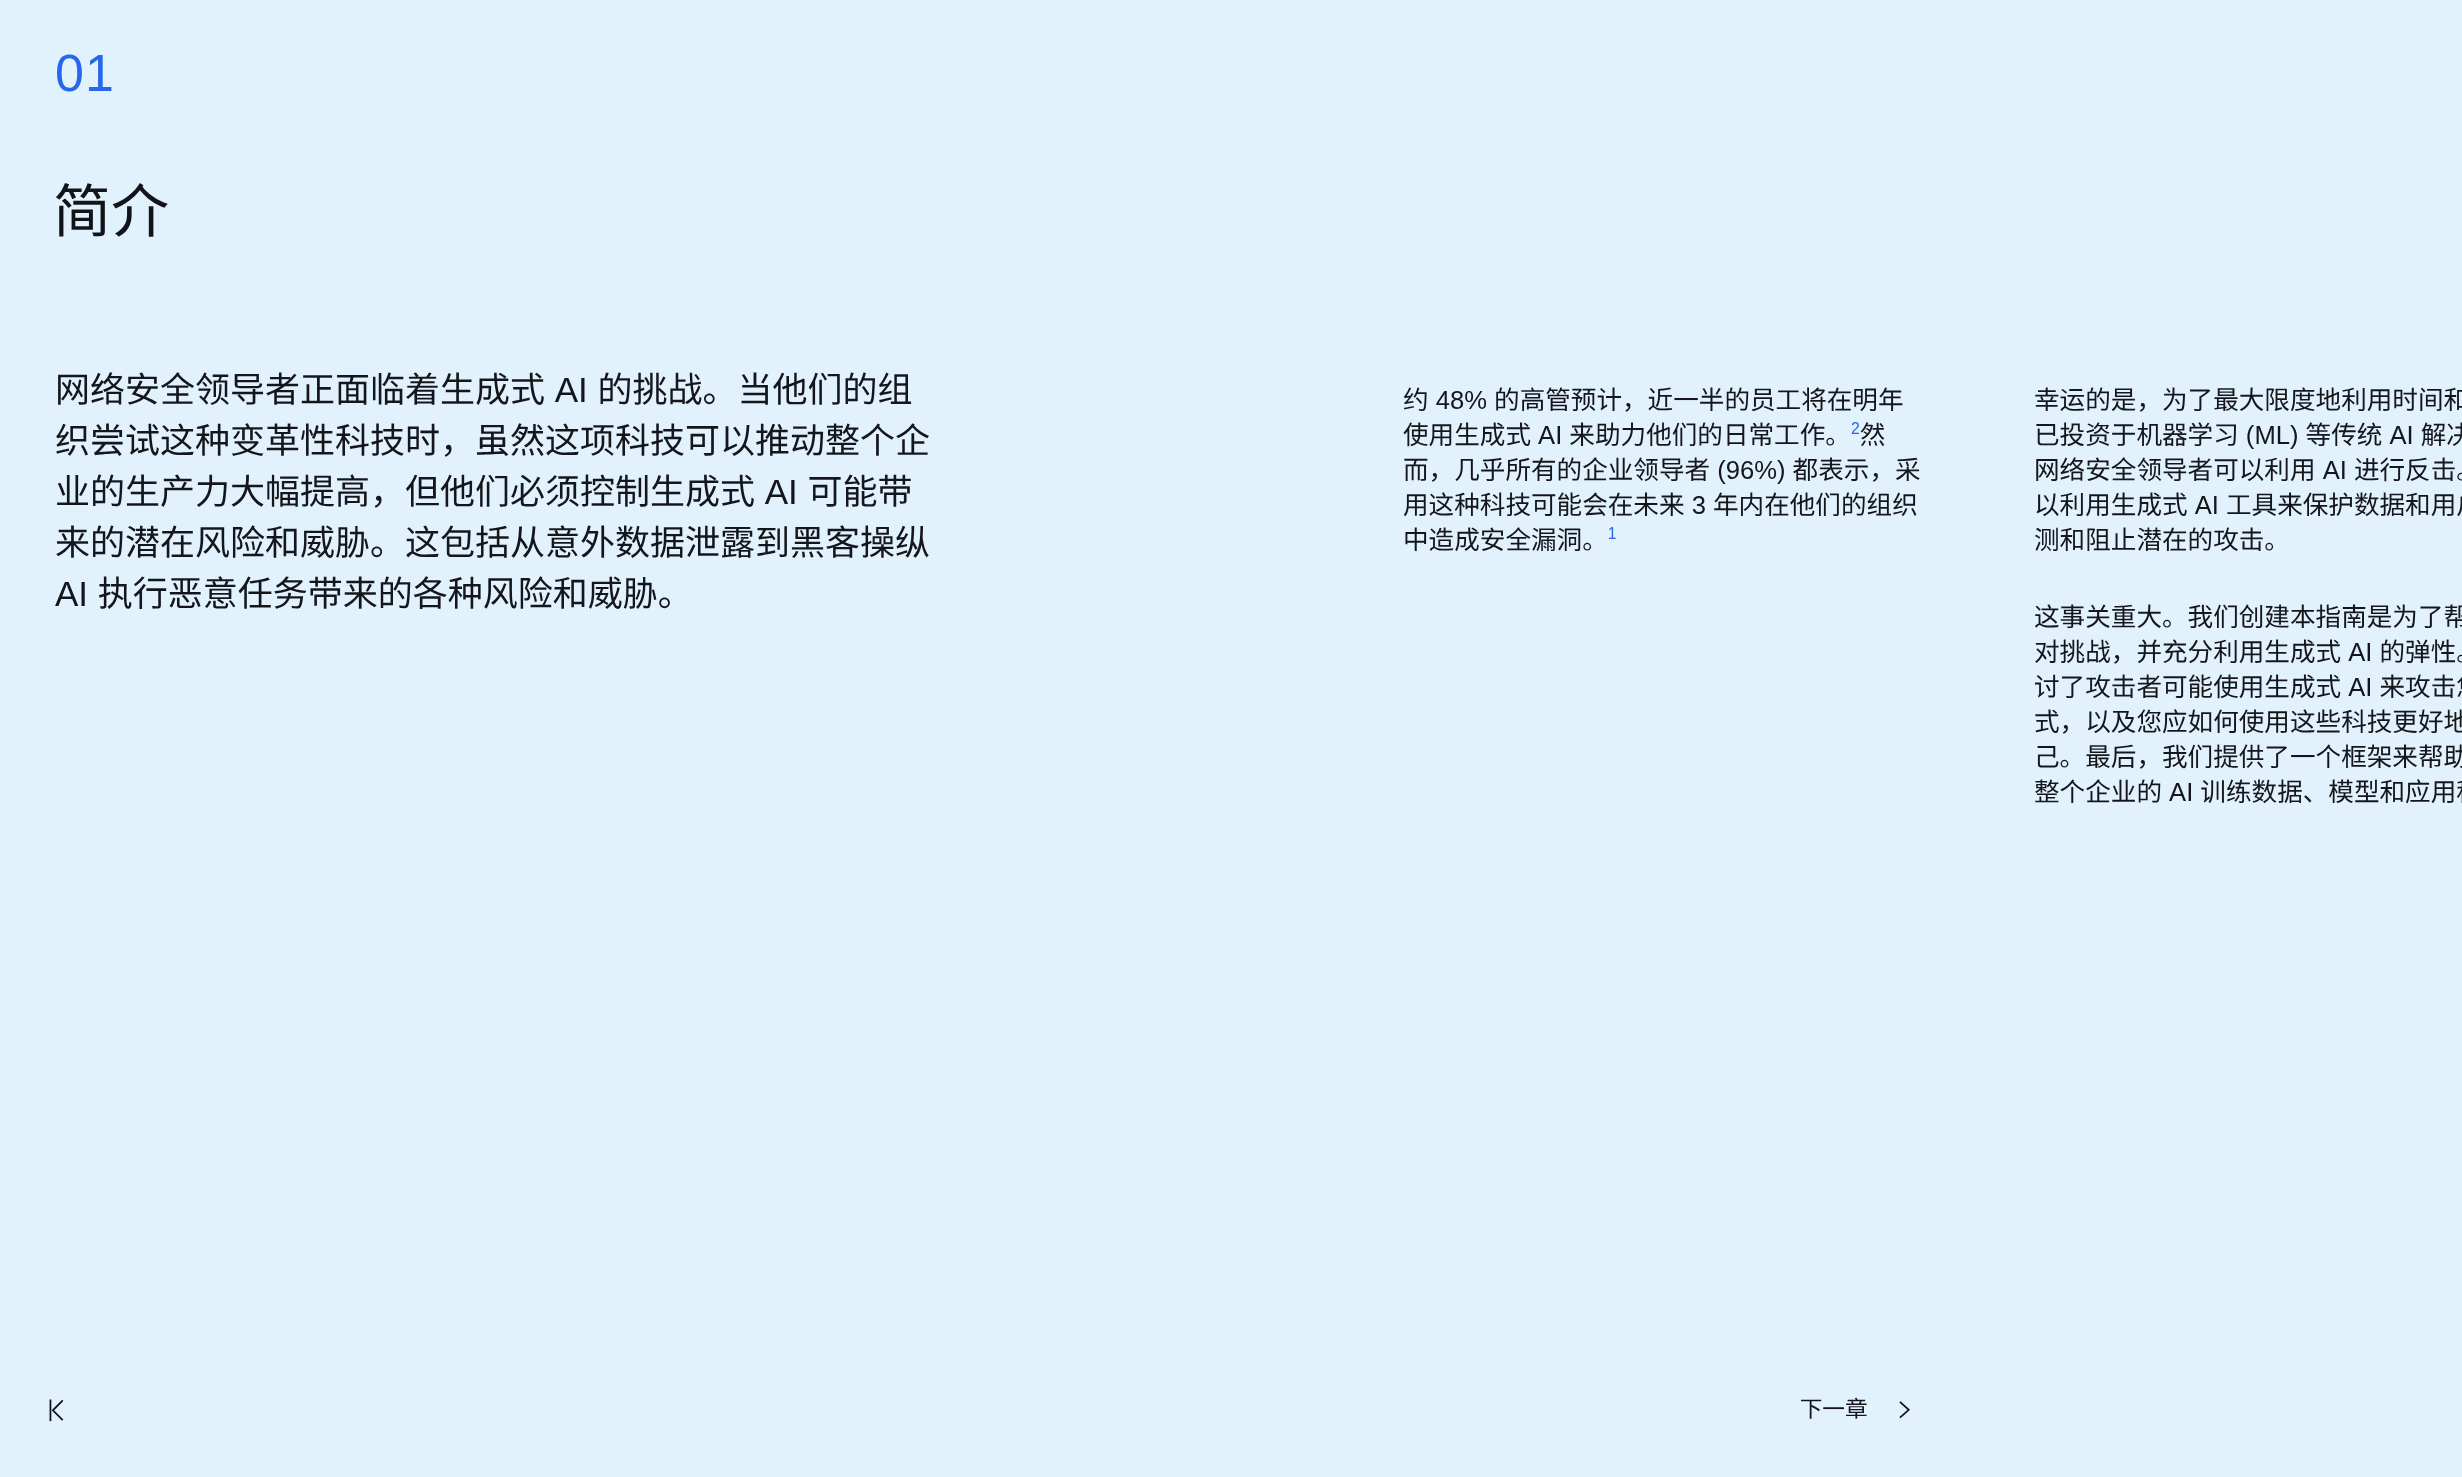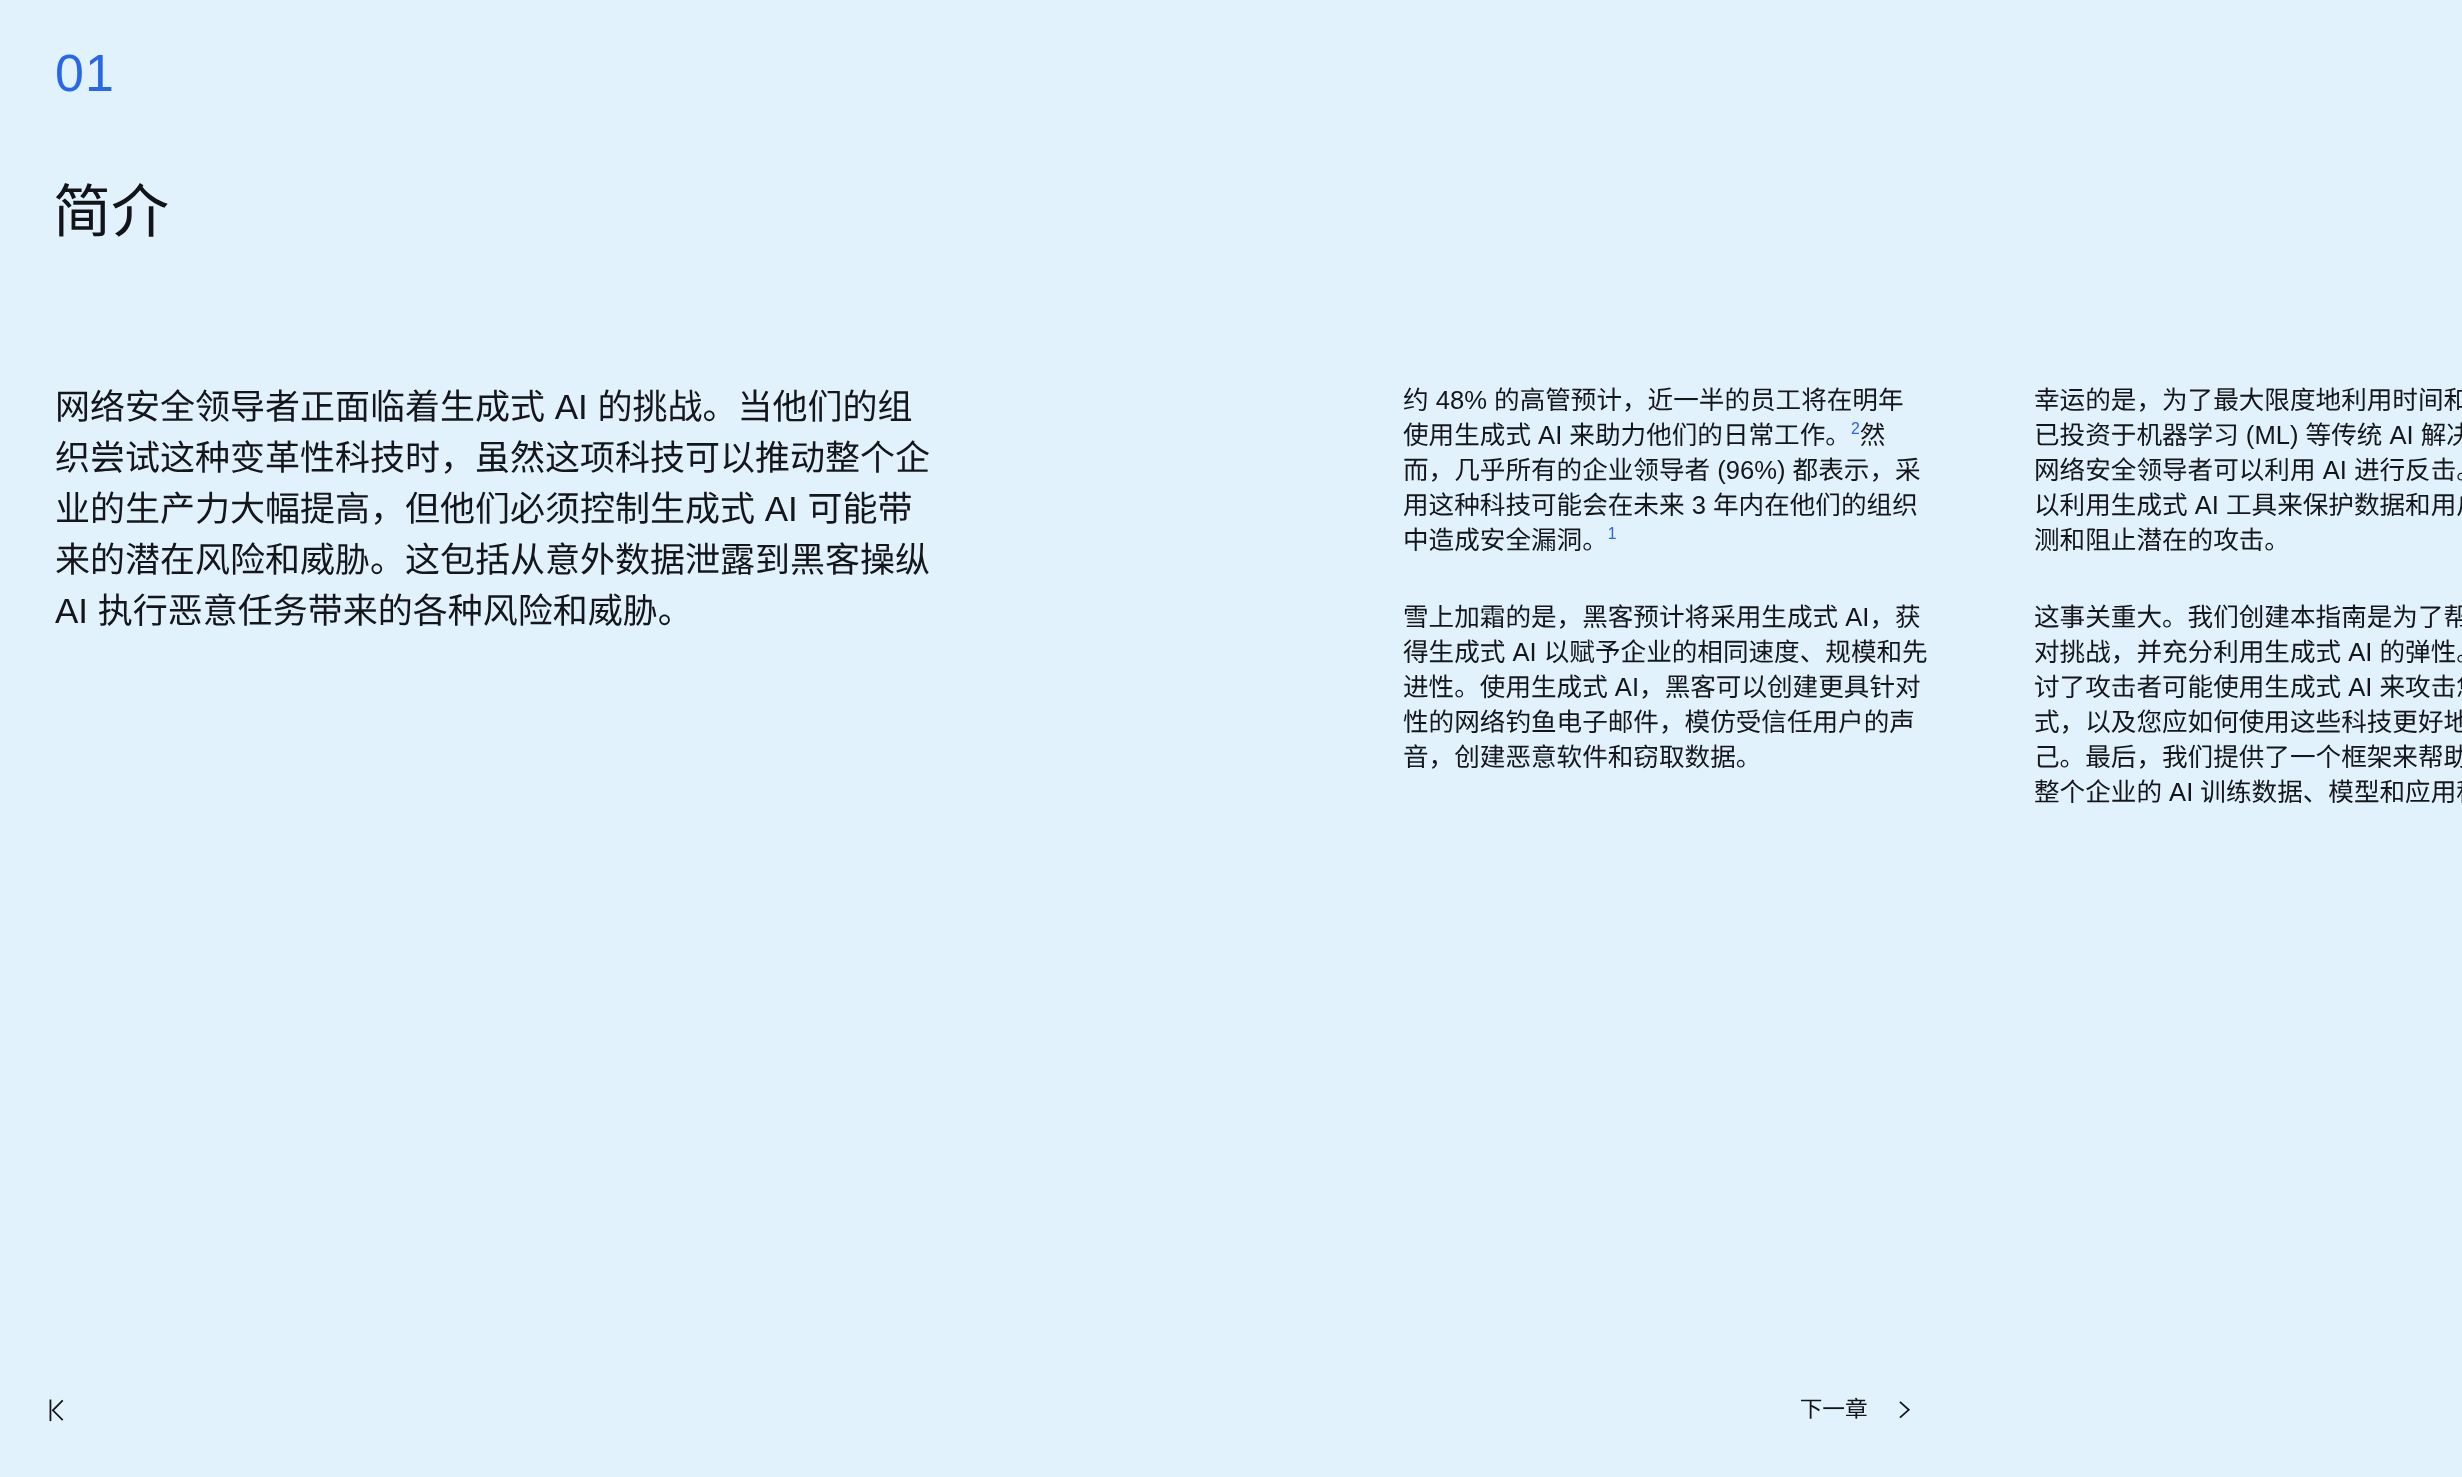--- a/index.html
+++ b/index.html
@@ -22,21 +22,21 @@
     font-size:52px;font-weight:400;line-height:1.1;
     color:var(--accent);letter-spacing:1px;
   }
   .page-title{
     position:absolute;left:53px;top:177px;
     font-size:58px;font-weight:300;line-height:1.2;
     color:#121419;
   }
 
   .intro-col{
-    position:absolute;left:55px;top:381px;width:882px;
+    position:absolute;left:55px;top:364px;width:882px;
     font-size:35px;line-height:51px;font-weight:300;
     color:#14161b;
     text-align:left;
   }
 
   .body-col{
     position:absolute;top:383px;
     font-size:25.6px;line-height:35px;font-weight:400;
     color:#14161b;
   }
@@ -86,21 +86,20 @@
   <h1 class="page-title">简介</h1>
 
   <section class="intro-col">
     <p>网络安全领导者正面临着生成式 AI 的挑战。当他们的组织尝试这种变革性科技时，虽然这项科技可以推动整个企业的生产力大幅提高，但他们必须控制生成式 AI 可能带来的潜在风险和威胁。这包括从意外数据泄露到黑客操纵 AI 执行恶意任务带来的各种风险和威胁。</p>
   </section>
 
   <section class="body-col col-middle">
     <p><span>约 48% 的高管预计，近一半的员工将在明年使用生成式 AI 来助力他们的日常工作。</span><sup class="ref">2</sup><span>然而，几乎所有的企业领导者 (96%) 都表示，采用这种科技可能会在未来 3 年内在他们的组织中造成安全漏洞。</span><sup class="ref">1</sup></p>
 
 
-    <p>雪上加霜的是，黑客预计将采用生成式 AI，获得生成式 AI 以赋予企业的相同速度、规模和先进性。使用生成式 AI，黑客可以创建更具针对性的网络钓鱼电子邮件，模仿受信任用户的声音，创建恶意软件和窃取数据。</p>
   </section>
 
   <section class="body-col col-right">
     <p>幸运的是，为了最大限度地利用时间和人才，已投资于机器学习 (ML) 等传统 AI 解决方案的网络安全领导者可以利用 AI 进行反击。他们可以利用生成式 AI 工具来保护数据和用户，并检测和阻止潜在的攻击。</p>
 
     <p>这事关重大。我们创建本指南是为了帮助您应对挑战，并充分利用生成式 AI 的弹性。我们探讨了攻击者可能使用生成式 AI 来攻击您的方式，以及您应如何使用这些科技更好地保护自己。最后，我们提供了一个框架来帮助您保护整个企业的 AI 训练数据、模型和应用程序。</p>
   </section>
 
   <div class="footer-skip">
     <svg class="icon-svg" width="23.6" height="24.6" viewBox="0 0 48 50" fill="none" stroke="#121419" stroke-width="3.6">

